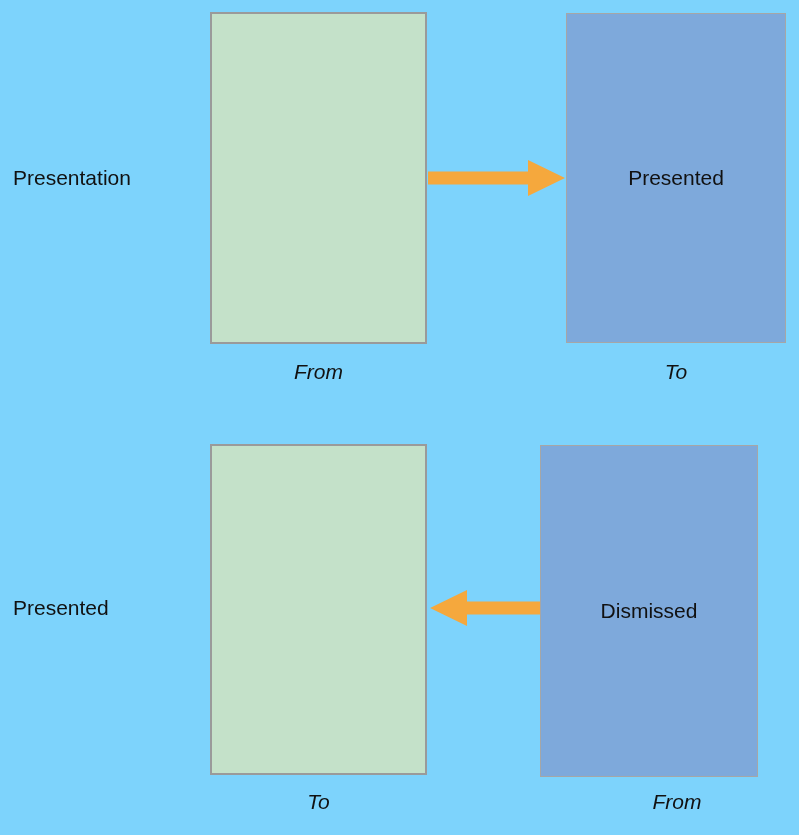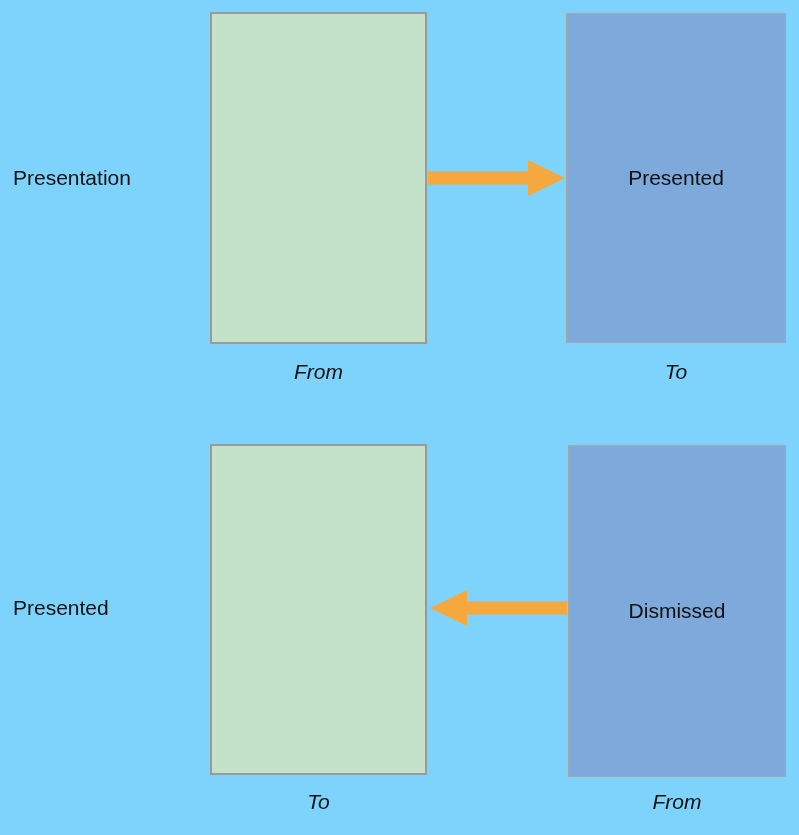--- a/index.html
+++ b/index.html
@@ -40,21 +40,21 @@
     border: 2px solid var(--green_border, #9a9a9a);
   }
   .box.blue {
     background: var(--blue_fill, #7ea9db);
     border: 1px solid var(--blue_border, #a6a6a6);
   }
 
   .box.green.row1 { left: 210px; top: 12px;  width: 217px; height: 332px; }
   .box.blue.row1  { left: 566px; top: 13px;  width: 220px; height: 330px; }
   .box.green.row2 { left: 210px; top: 444px; width: 217px; height: 331px; }
-  .box.blue.row2  { left: 568px; top: 445px; width: 218px; height: 332px; }
+  .box.blue.row2  { left: 540px; top: 445px; width: 218px; height: 332px; }
 
   .caption {
     position: absolute;
     font-size: 21px;
     line-height: 24px;
     text-align: center;
     color: var(--text, #111111);
     font-style: italic;
   }
   .caption.row1 { top: 360px; }

